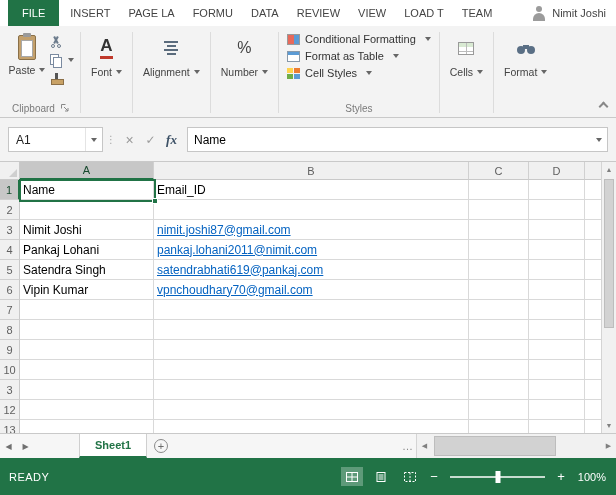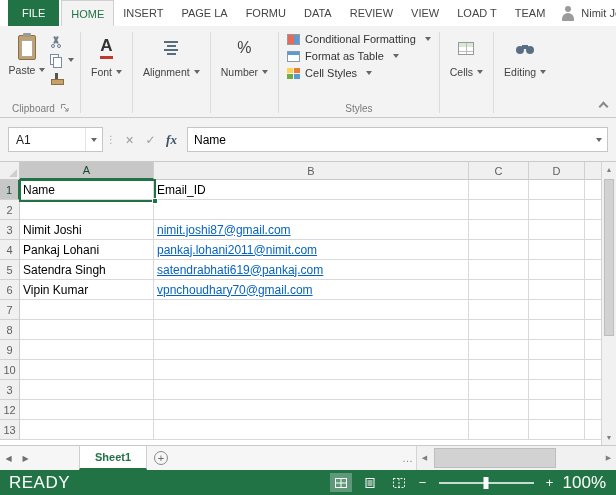--- a/index.html
+++ b/index.html
@@ -128,41 +128,40 @@
   .sb-dots { align-self:center; color:#888; margin-right:3px; font-size:11px; }
   .sb-dots::before { content:"\2026"; }
   .hscroll { width:200px; display:flex; align-items:center; background:#f1f1f1; border-left:1px solid #d4d4d4; }
   .harrow { width:15px; text-align:center; color:#808080; font-size:7px; cursor:pointer; }
   .harrow.left::before { content:"\25C0"; }
   .harrow.right::before { content:"\25B6"; }
   .htrack { flex:1; height:100%; position:relative; }
   .hthumb { position:absolute; top:2px; bottom:2px; left:2px; width:72%; background:#d2d2d2; border:1px solid #bdbdbd; }
 
   
-  .statusbar { height:25px; background:#217346; color:#fff; display:flex; align-items:center; font-size:17px; flex:0 0 auto; }
+  .statusbar { height:37px; background:#217346; color:#fff; display:flex; align-items:center; font-size:11px; flex:0 0 auto; }
   .sb-mode { padding-left:9px; letter-spacing:.5px; }
   .sb-right { margin-left:auto; display:flex; align-items:center; gap:7px; padding-right:10px; }
   .viewbtn { width:22px; height:19px; display:flex; align-items:center; justify-content:center; cursor:pointer; }
   .viewbtn.active { background:rgba(255,255,255,.28); }
   .zoom-minus, .zoom-plus { width:12px; text-align:center; font-size:13px; cursor:pointer; }
   .zoom-minus::before { content:"\2212"; }
   .zoom-plus::before { content:"+"; }
   .zoom-track { width:95px; height:2px; background:rgba(255,255,255,.75); position:relative; margin:0 3px; cursor:pointer; }
   .zoom-thumb { position:absolute; left:50%; top:-5px; width:5px; height:12px; background:#fff; transform:translateX(-50%); }
   .zoom-pct { min-width:32px; text-align:right; }
 </style>
 </head>
 <body>
 
 <div class="app">
 
   <div class="tabbar">
     <div class="tabs-host" style="display:flex; align-items:stretch;">
         <div class="rtab rtab-file">FILE</div>
-        <div class="rtab rtab-active">HOME</div>
         <div class="rtab">INSERT</div>
         <div class="rtab">PAGE LA</div>
         <div class="rtab">FORMU</div>
         <div class="rtab">DATA</div>
         <div class="rtab">REVIEW</div>
         <div class="rtab">VIEW</div>
         <div class="rtab">LOAD T</div>
         <div class="rtab">TEAM</div>
       </div>
     <div class="userbox">
@@ -296,21 +295,21 @@
     <div class="rsep"></div>
 
     <div class="rgroup">
       <div class="cbig">
         <span class="cbig-icon">
             <span class="binoculars-icon">
               <i></i>
             </span>
           </span>
         <span class="cbig-lbl">
-            <span>Editing</span>
+            <span>Format</span>
             <span class="dda"></span>
           </span>
       </div>
     </div>
 
     <span class="ribbon-collapse"></span>
   </div>
 
   <div class="fbar">
     <div class="namebox">

